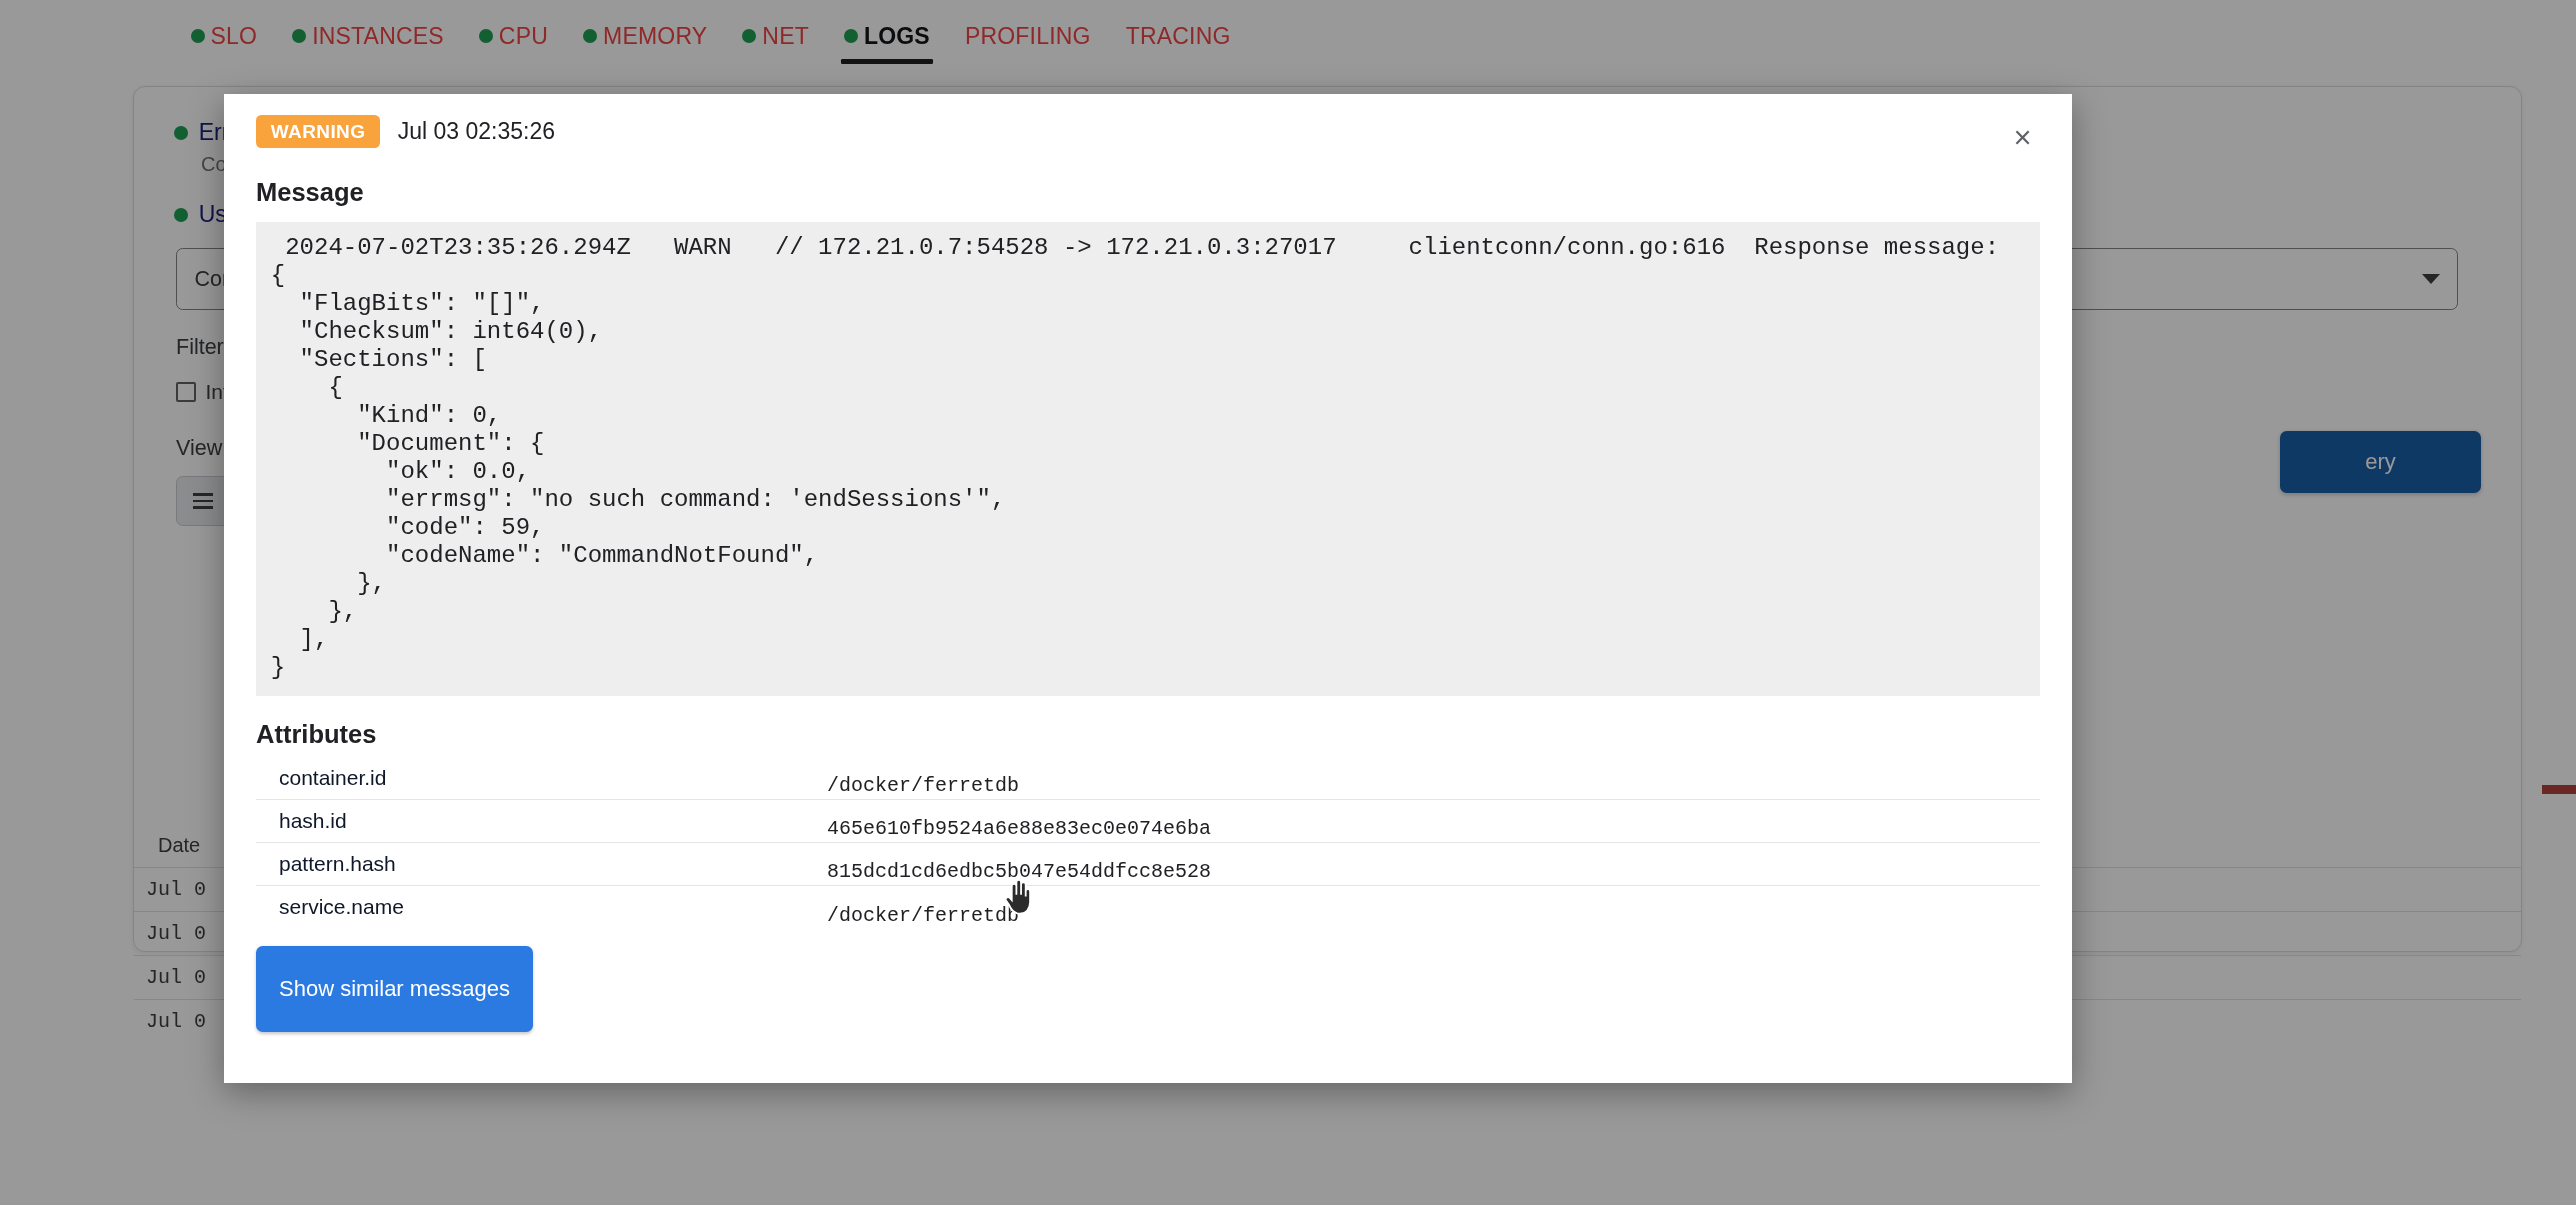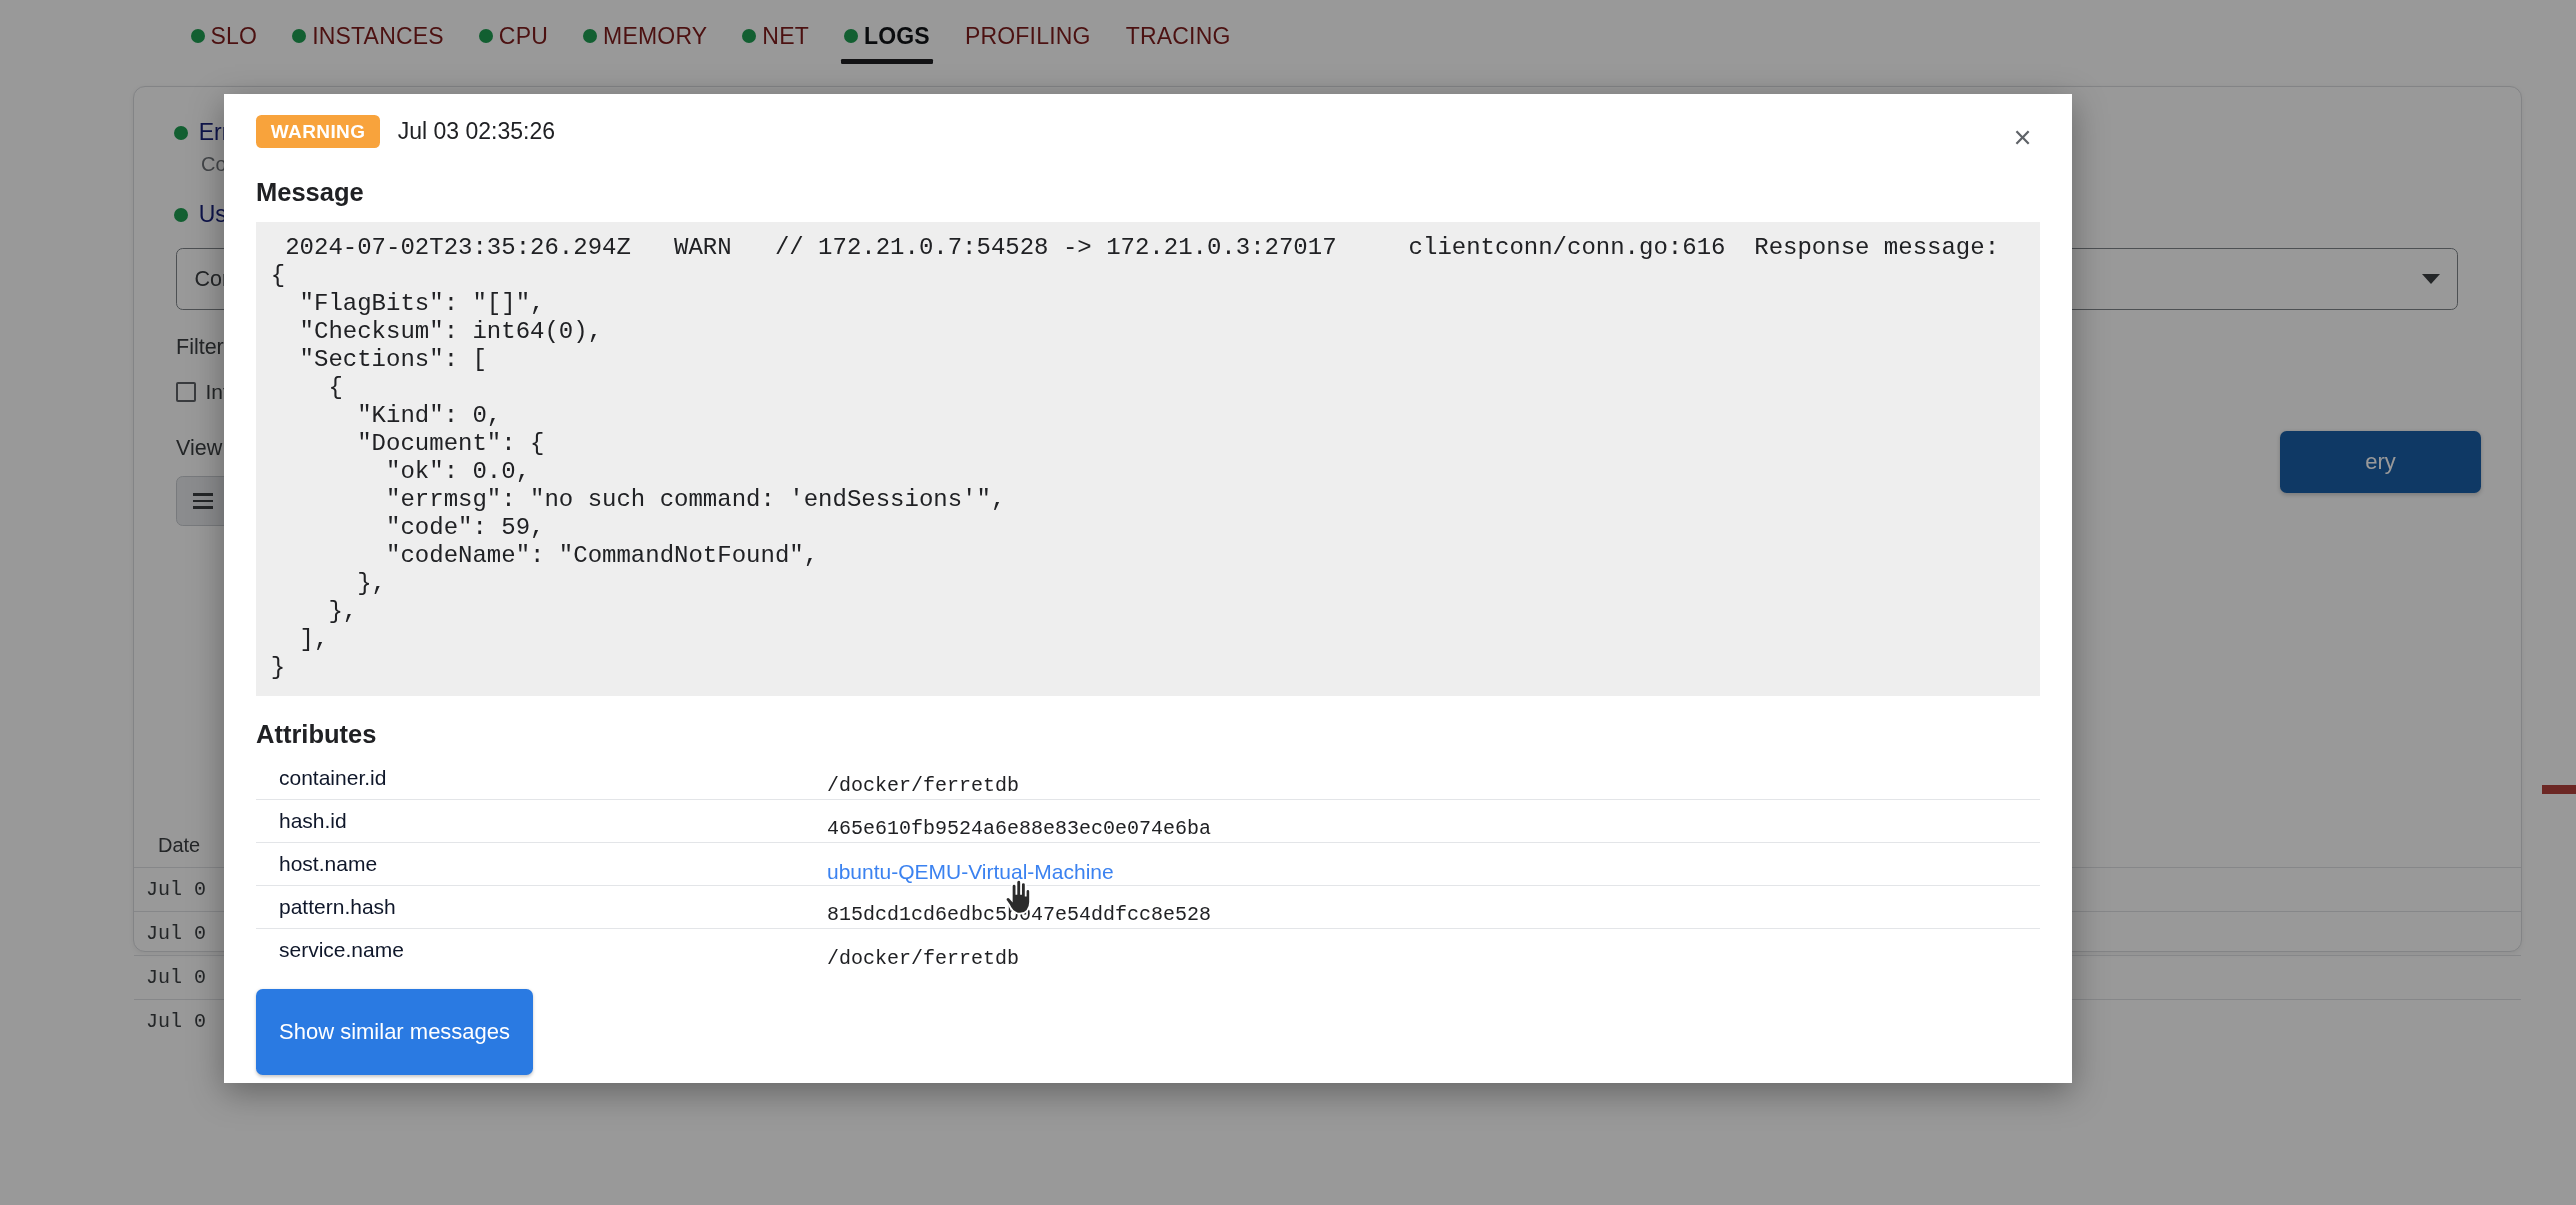--- a/index.html
+++ b/index.html
@@ -30,21 +30,21 @@
     gap: 0px;
   }
   .tab {
     display: flex;
     align-items: center;
     gap: 6px;
     padding: 0 17.5px;
     height: 72px;
     font-size: 23px;
     letter-spacing: 0.2px;
-    color: #7f1d1d;
+    color: #ef4444;
     position: relative;
     white-space: nowrap;
   }
   .tab.active { color: #111418; font-weight: 600; }
   .tab.active::after {
     content: "";
     position: absolute;
     left: 14.8px; right: 14.8px; bottom: 8px;
     height: 5.4px;
     background: #202124;
@@ -394,24 +394,20 @@
   <div class="attrs">
     <div class="attr-row">
       <div class="attr-key">container.id</div>
       <div class="attr-val">/docker/ferretdb</div>
     </div>
     <div class="attr-row">
       <div class="attr-key">hash.id</div>
       <div class="attr-val">465e610fb9524a6e88e83ec0e074e6ba</div>
     </div>
     <div class="attr-row">
-      <div class="attr-key">host.name</div>
-      <div class="attr-val link">ubuntu-QEMU-Virtual-Machine</div>
-    </div>
-    <div class="attr-row">
       <div class="attr-key">pattern.hash</div>
       <div class="attr-val">815dcd1cd6edbc5b047e54ddfcc8e528</div>
     </div>
     <div class="attr-row">
       <div class="attr-key">service.name</div>
       <div class="attr-val">/docker/ferretdb</div>
     </div>
   </div>
 
   <div class="m-footer">

